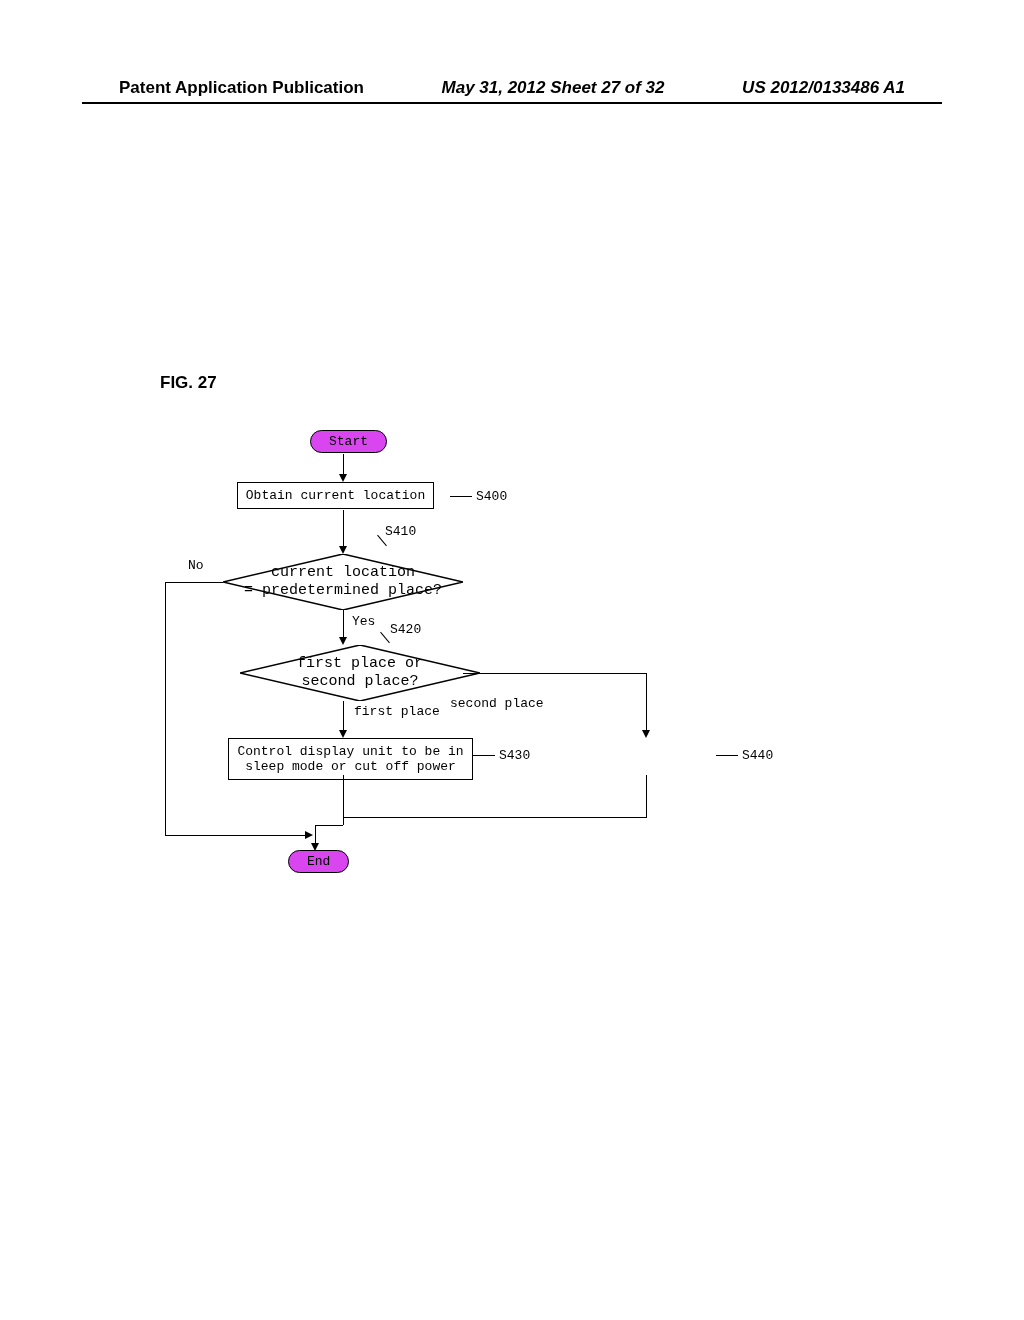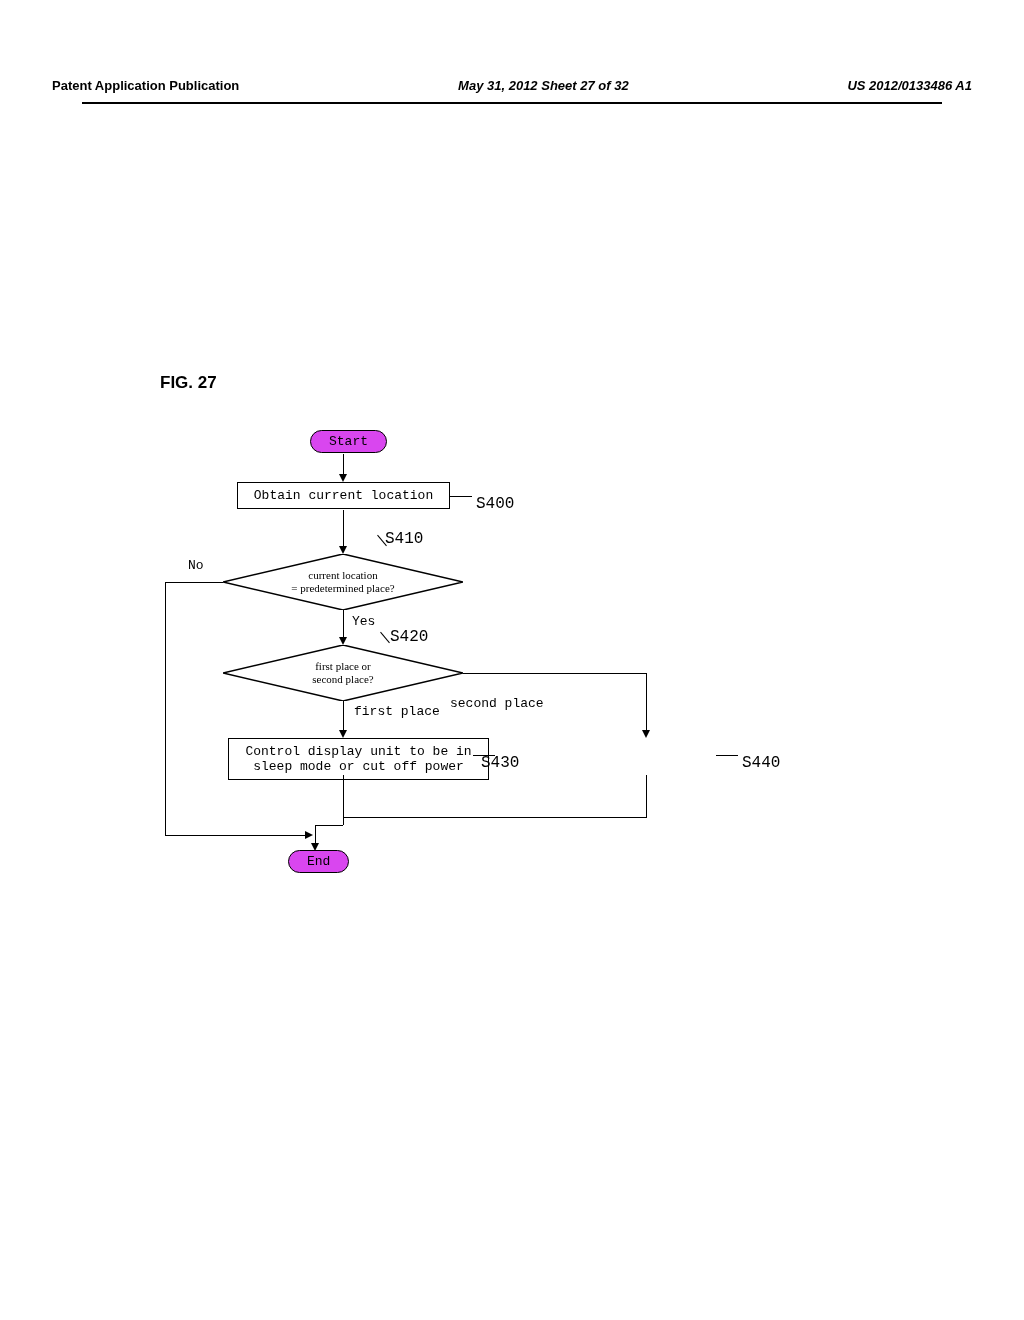--- a/index.html
+++ b/index.html
@@ -12,22 +12,22 @@
       position: relative;
     }
     
     .header {
       position: absolute;
       top: 78px;
       left: 0;
       right: 0;
       display: flex;
       justify-content: space-between;
-      padding: 0 52px;
-      font-size: 13px;
+      padding: 0 119px;
+      font-size: 17px;
     }
     
     .header-left {
       font-weight: bold;
     }
     
     .header-center, .header-right {
       font-weight: bold;
       font-style: italic;
     }
@@ -62,33 +62,33 @@
       padding: 3px 18px;
       display: inline-block;
       font-size: 13px;
       text-align: center;
       background: #d946ef;
       font-family: 'Courier New', monospace;
     }
     
     .process {
       border: 1.5px solid black;
-      padding: 5px 8px;
+      padding: 5px 0;
       font-size: 13px;
       text-align: center;
       background: white;
       font-family: 'Courier New', monospace;
     }
     
     .diamond {
       position: absolute;
       width: 240px;
       height: 56px;
-      font-size: 11px;
-      font-family: Liberation Serif, serif;
+      font-size: 15px;
+      font-family: Liberation Mono, monospace;
     }
     
     .diamond-shape {
       position: absolute;
       width: 100%;
       height: 100%;
     }
     
     .diamond-text {
       position: absolute;
@@ -102,23 +102,22 @@
     }
     
     .label {
       position: absolute;
       font-size: 13px;
       font-family: 'Courier New', monospace;
     }
     
     .step-label {
       position: absolute;
-      font-size: 16px;
-      font-family: 'Courier New', monospace;
-      margin-top: 6px;
+      font-size: 13px;
+      font-family: 'Courier New', monospace;
     }
     
     .arrowhead-down {
       position: absolute;
       width: 0;
       height: 0;
       border-left: 4px solid transparent;
       border-right: 4px solid transparent;
       border-top: 8px solid black;
     }
@@ -202,21 +201,21 @@
   <div class="arrowhead-right" style="left:145px; top:401px;"></div>
 
   <div class="label" style="left:192px; top:184px;">Yes</div>
 
   <div class="line-v" style="left:183px; top:180px; height:29px;"></div>
   <div class="arrowhead-down" style="left:179px; top:207px;"></div>
 
   <div class="step-label" style="left:230px; top:192px;">S420</div>
   <div class="leader-diag" style="left:218px; top:207px; width:14px; transform:rotate(50deg);"></div>
 
-  <div class="diamond" style="left:63px; top:215px;">
+  <div class="diamond" style="left:80px; top:215px;">
     <svg class="diamond-shape" viewBox="0 0 240 56" preserveAspectRatio="none">
       <polygon points="120,0 240,28 120,56 0,28" fill="white" stroke="black" stroke-width="1.5"></polygon>
     </svg>
     <div class="diamond-text" style="white-space:pre-line;">first place or
 second place?</div>
   </div>
 
   <div class="label" style="left:290px; top:226px;margin-top:40px;">second place</div>
 
   <div class="line-h" style="left:303px; top:243px; width:183px;"></div>
@@ -225,21 +224,21 @@
 
   <div class="label" style="left:194px; top:274px;">first place</div>
 
   <div class="line-v" style="left:183px; top:271px; height:30px;"></div>
   <div class="arrowhead-down" style="left:179px; top:300px;"></div>
 
   <div class="process" style="position:absolute; left:68px; top:308px; width:243px; white-space:pre-line;">Control display unit to be in
 sleep mode or cut off power</div>
 
   <div class="leader-line" style="left:313px; top:325px; width:22px;"></div>
-  <div class="step-label" style="left:321px; top:318px;">S430</div>
+  <div class="step-label" style="left:339px; top:318px;">S430</div>
 
 
   <div class="leader-line" style="left:556px; top:325px; width:22px;"></div>
   <div class="step-label" style="left:582px; top:318px;">S440</div>
 
   <div class="line-v" style="left:183px; top:345px; height:42px;"></div>
 
   <div class="line-v" style="left:486px; top:345px; height:42px;"></div>
   <div class="line-h" style="left:183px; top:387px; width:304px;"></div>
 

